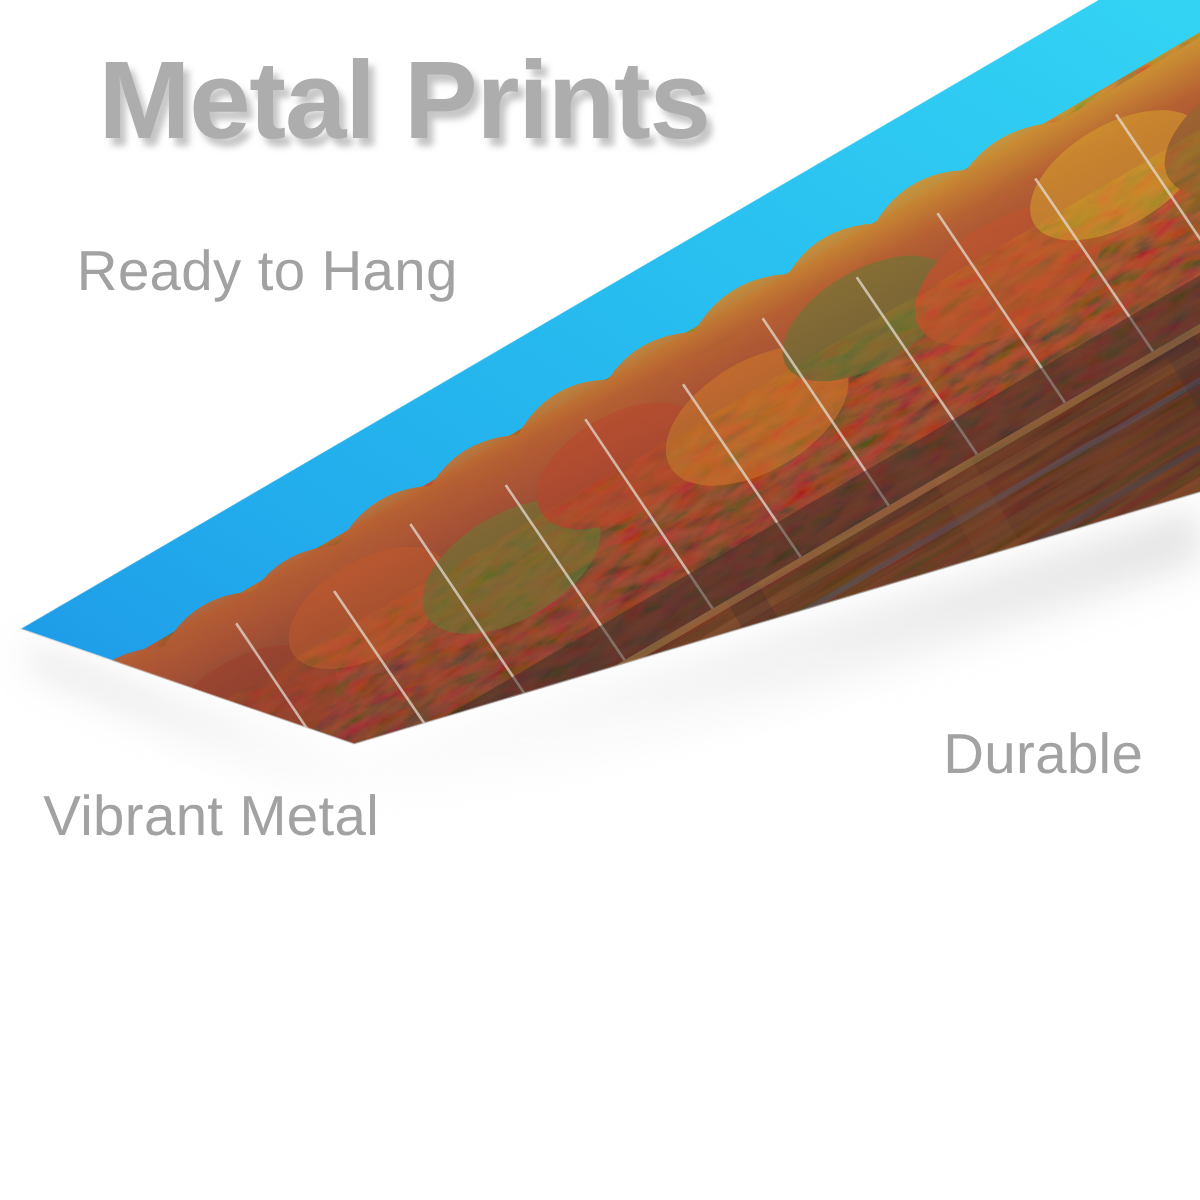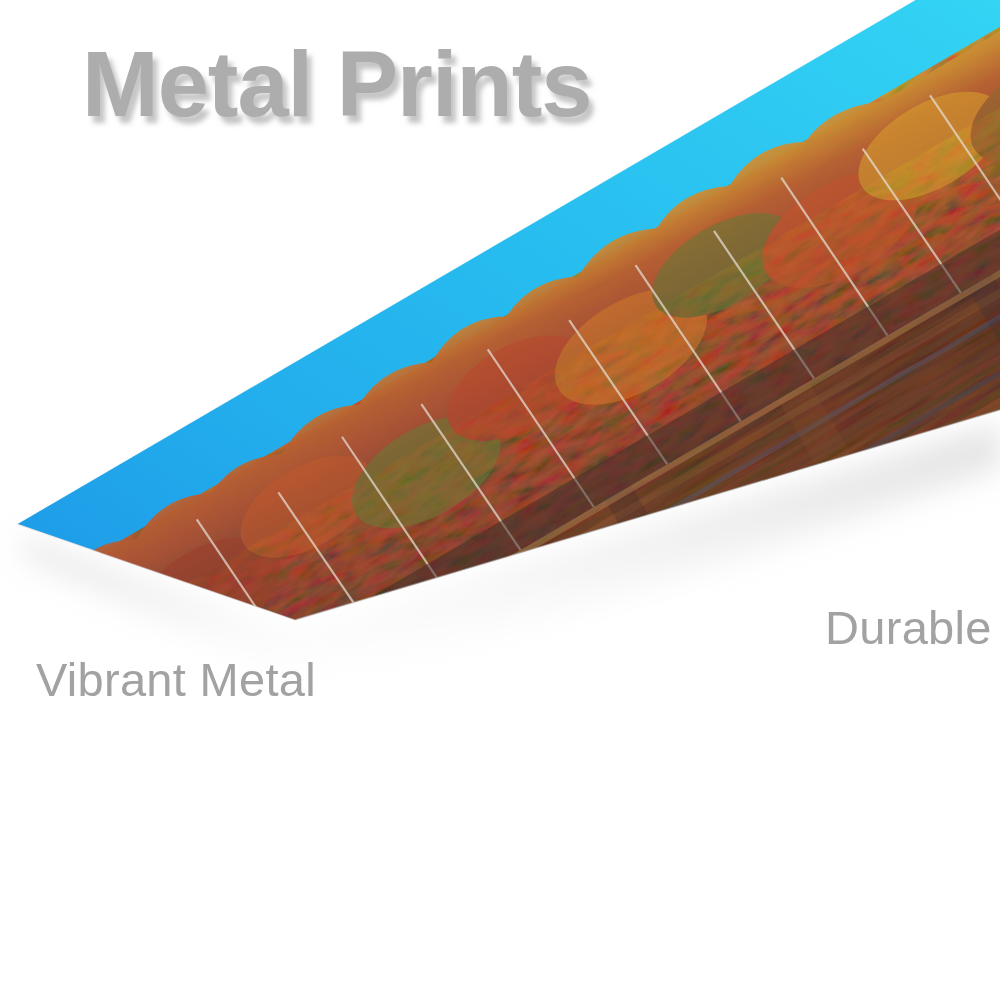--- a/index.html
+++ b/index.html
@@ -52,21 +52,21 @@
     position: absolute;
     font-size: 47px;
     font-weight: 300;
     color: #a2a2a2;
     white-space: nowrap;
     letter-spacing: 0.3px;
     line-height: 1.1;
   }
   .feature.f-ready  { left: 64px;  top: 200px; }
   .feature.f-vibrant{ left: 36px;  top: 654px; }
-  .feature.f-durable{ left: 825px; top: 602px; }
+  .feature.f-durable{ left: 786px; top: 602px; }
   .feature.f-lumin  { left: 275px; top: 768px; }
   .feature.f-detail { left: 568px; top: 878px; }
 </style>
 </head>
 <body>
 
 <div id="promo-canvas">
 
   <div id="print-panel-layer">
     <svg viewBox="0 0 1000 1000" xmlns="http://www.w3.org/2000/svg" preserveAspectRatio="none">
@@ -216,20 +216,21 @@
       <g fill="none">
         <line x1="17" y1="524" x2="915" y2="0" stroke="#ffffff" stroke-width="1.2" opacity="0.35"></line>
         <line x1="17" y1="524" x2="295" y2="620" stroke="#d9d9d9" stroke-width="1.2" opacity="0.6"></line>
         <line x1="295" y1="620" x2="1000" y2="410" stroke="#c9c9c9" stroke-width="1.4" opacity="0.55"></line>
       </g>
     </svg>
   </div>
 
   <div class="headline">Metal Prints</div>
 
+  <div class="feature f-ready">Ready to Hang</div>
 
   <div class="feature f-vibrant">Vibrant Metal</div>
 
   <div class="feature f-durable">Durable</div>
 
 
 
 </div>
 
 </body></html>

